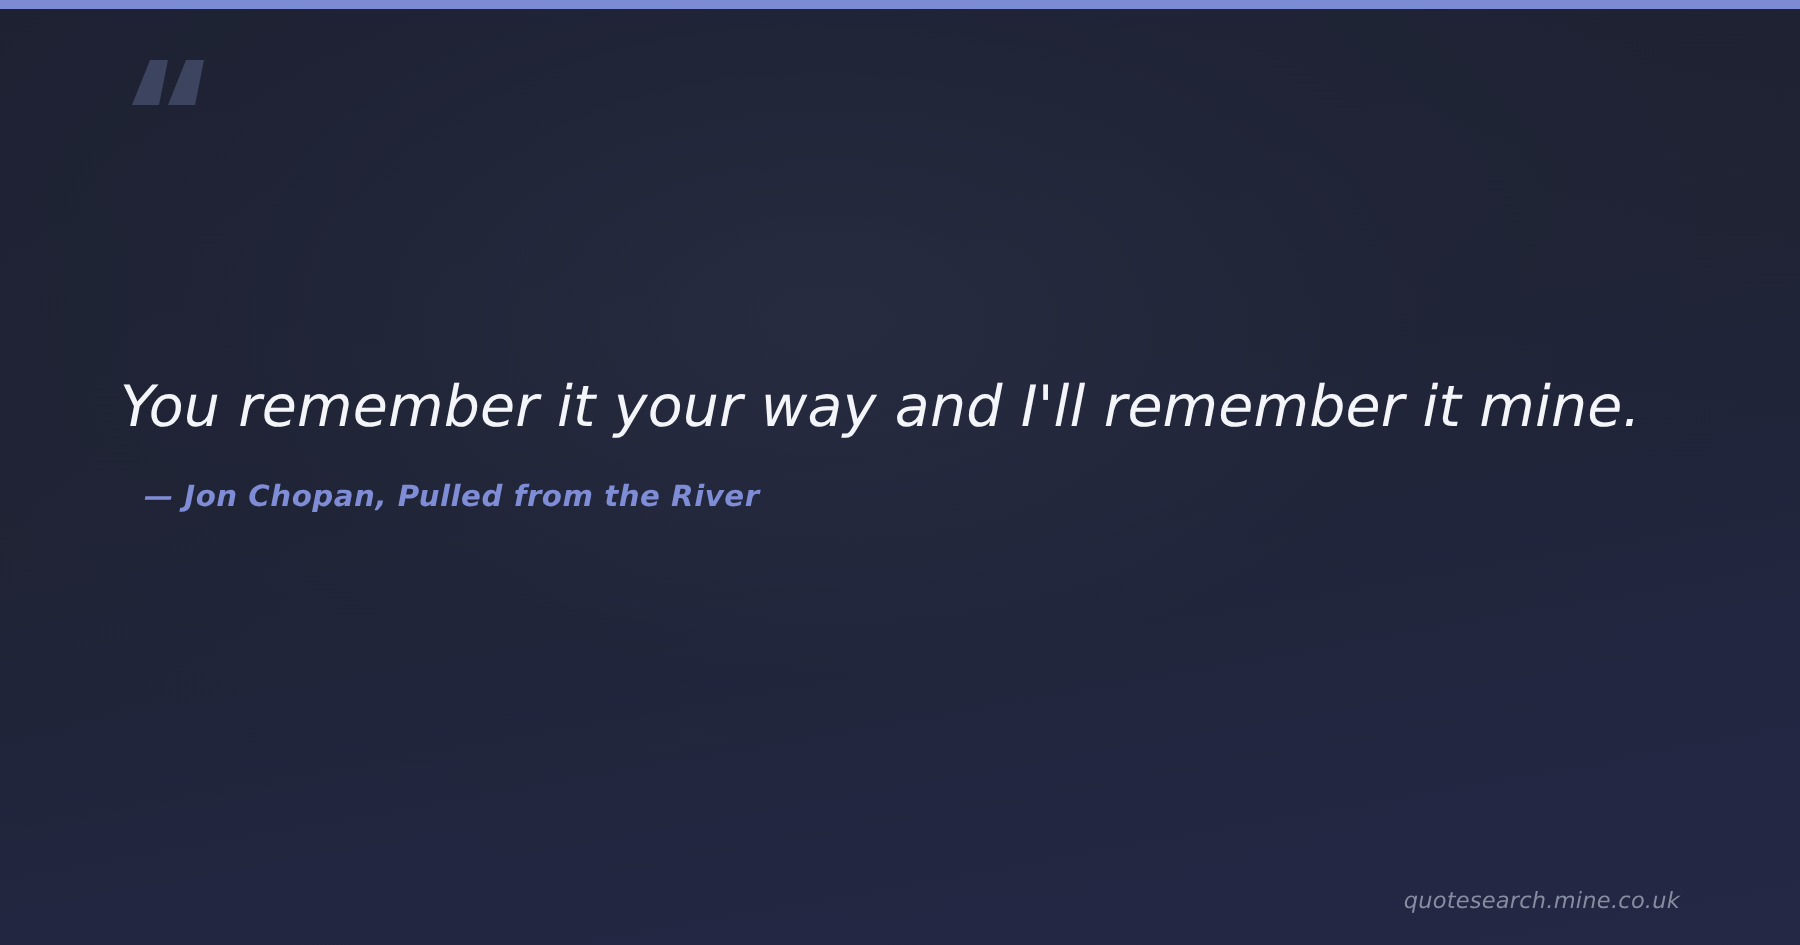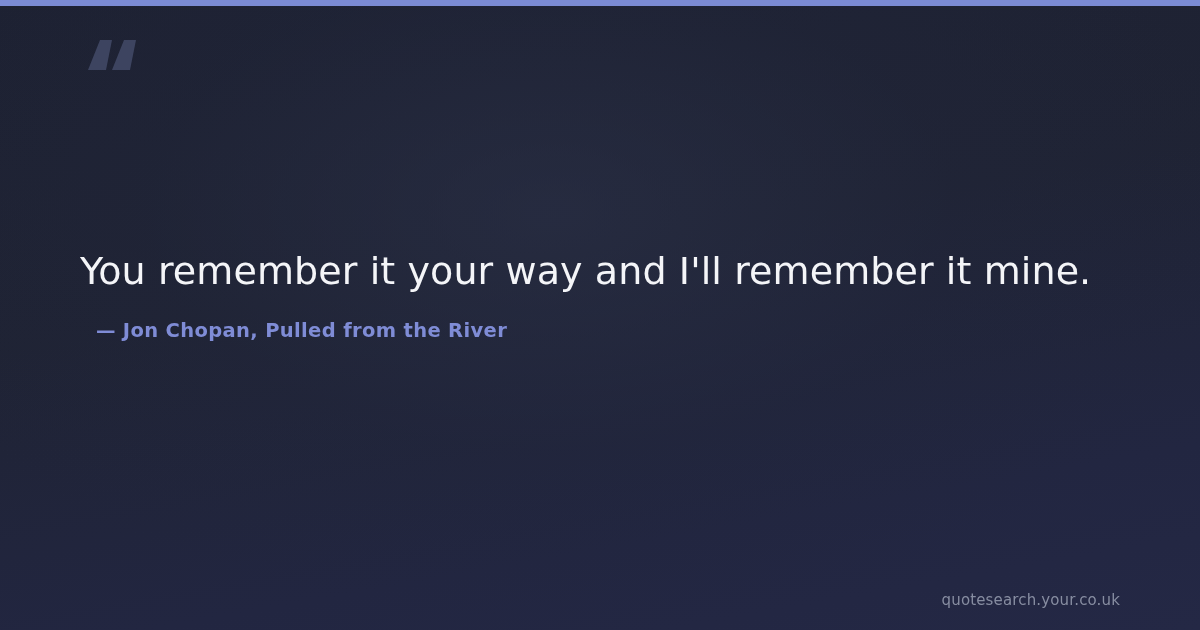--- a/index.html
+++ b/index.html
@@ -19,20 +19,21 @@
     width: 1200px;
     height: 630px;
     box-sizing: border-box;
     background:
       radial-gradient(ellipse 900px 520px at 46% 34%,
           rgba(44, 50, 74, 0.55) 0%,
           rgba(34, 39, 60, 0.28) 45%,
           rgba(0, 0, 0, 0) 78%),
       linear-gradient(170deg, #1d2132 0%, #1f2334 42%, #222641 78%, #242845 100%);
     overflow: hidden;
+    font-style: italic;
   }
 
   .accent-bar {
     position: absolute;
     top: 0;
     left: 0;
     width: 1200px;
     height: 6px;
     background: #7b8bd4;
   }
@@ -107,15 +108,15 @@
   </div>
 
   <div class="content">
     <p class="quote-text">You remember it your way and I'll remember it mine.</p>
 
     <p class="attribution">
       <span class="dash">—</span><span>Jon Chopan, Pulled from the River</span>
     </p>
   </div>
 
-  <div class="site-footer">quotesearch.your.co.uk</div>
+  <div class="site-footer">quotesearch.mine.co.uk</div>
 
 </div>
 
 </body></html>

